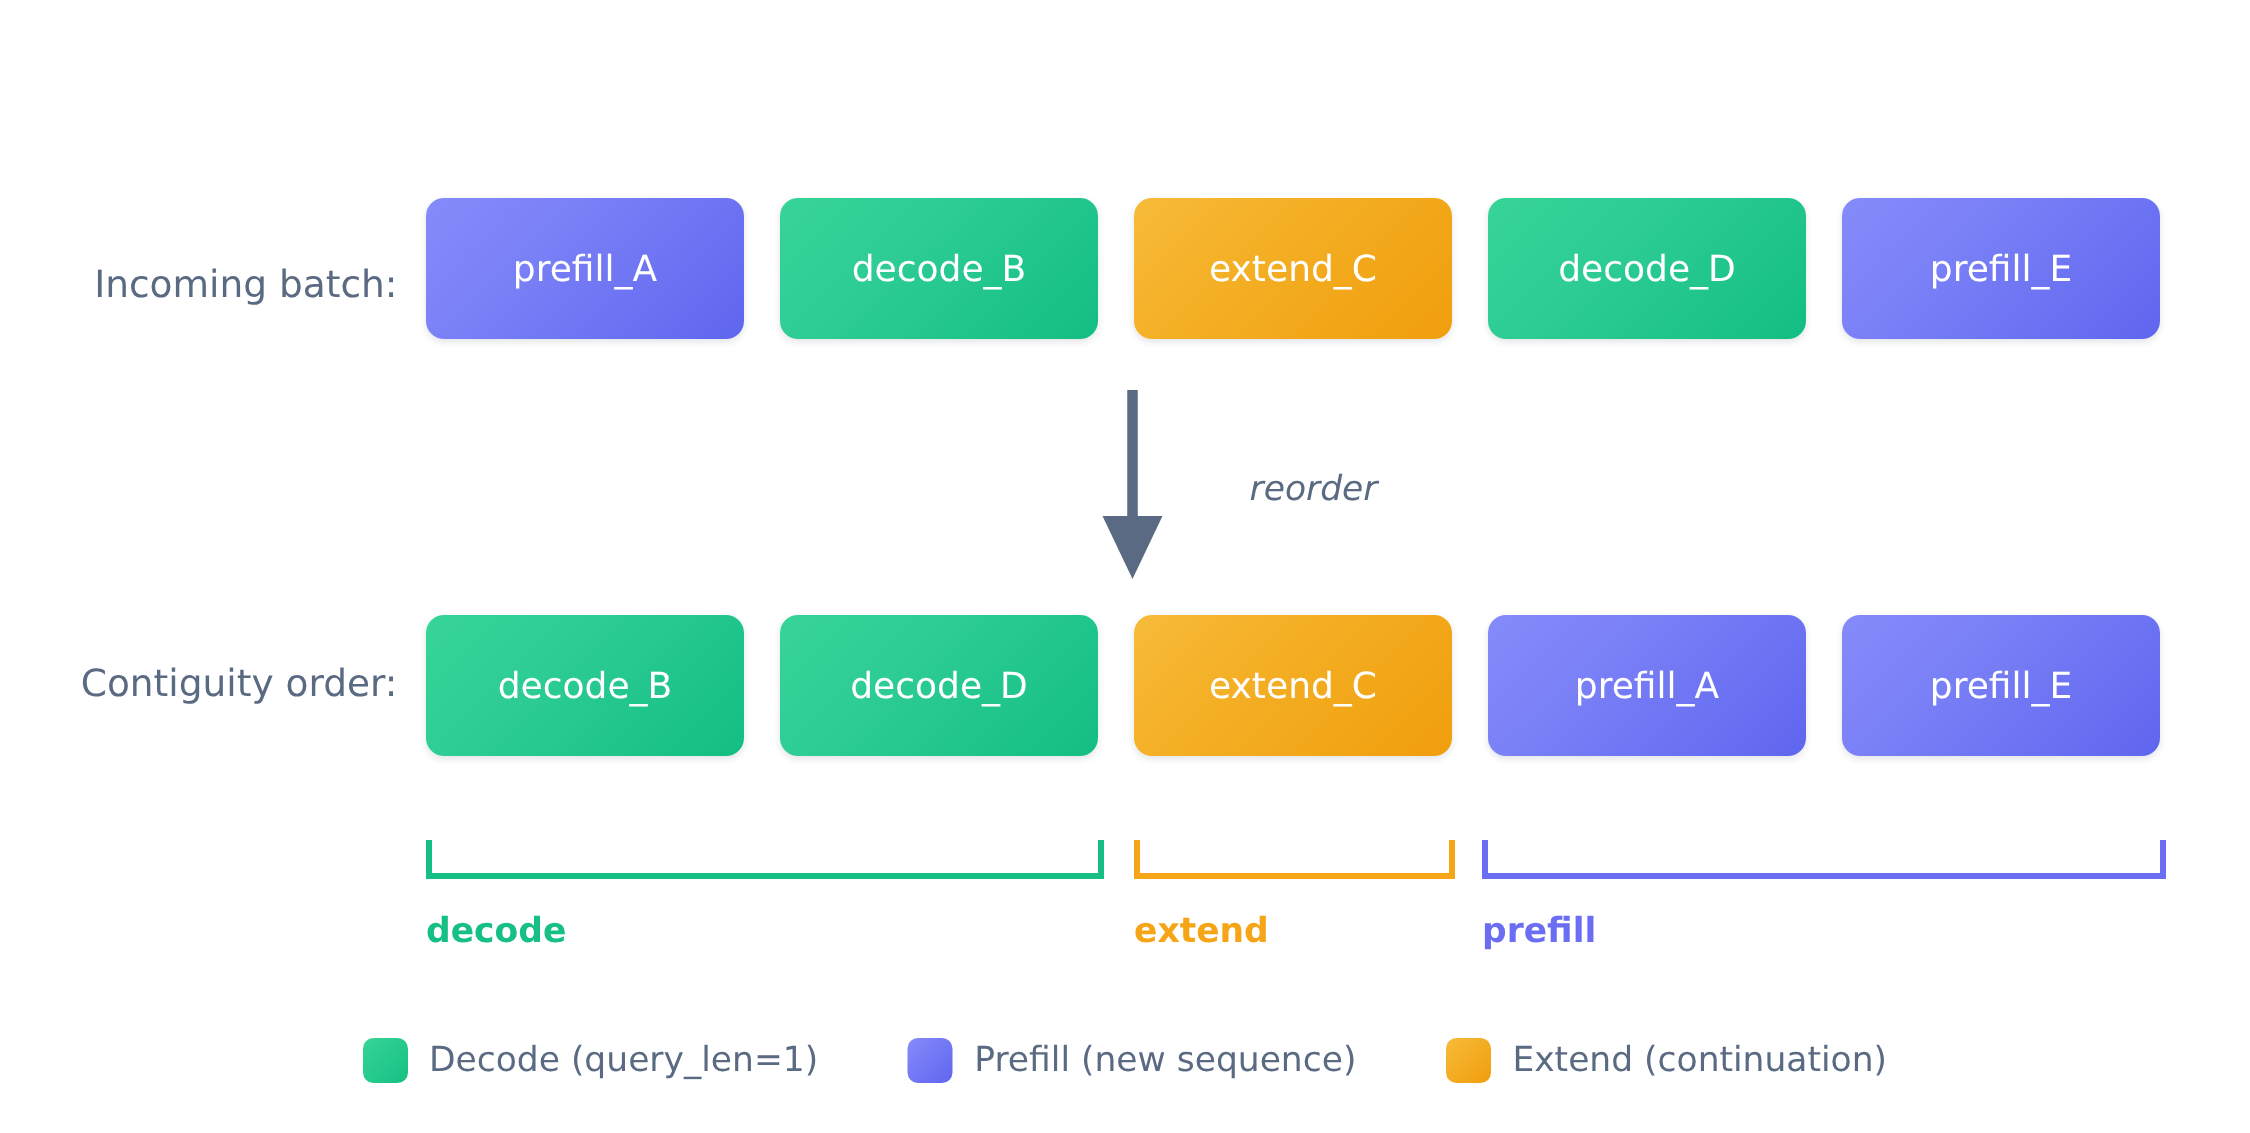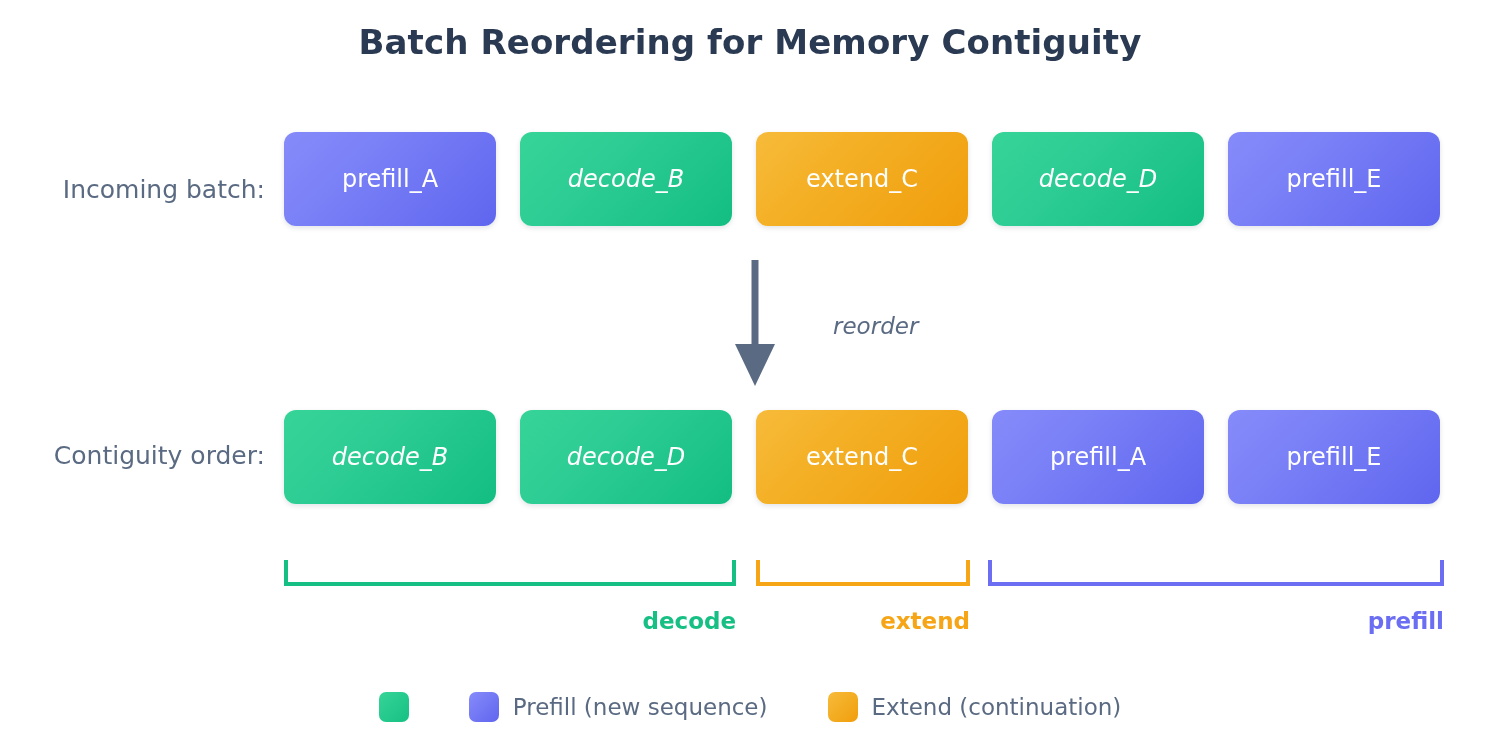--- a/index.html
+++ b/index.html
@@ -65,21 +65,20 @@
     align-items: center;
     justify-content: center;
     color: #ffffff;
     font-size: 24px;
     font-weight: 400;
     box-shadow: 0 2px 5px rgba(40,50,80,0.13);
     box-sizing: border-box;
   }
   .box.decode {
     background: linear-gradient(135deg, #36d497 0%, #2ecd95 35%, #13be82 100%);
-    font-style: italic;
   }
   .box.extend {
     background: linear-gradient(135deg, #f7bb3a 0%, #f4b026 35%, #f09e0c 100%);
   }
   .box.prefill {
     background: linear-gradient(135deg, #868bfa 0%, #7a80f6 35%, #5f66ef 100%);
   }
 
   
   .arrow-wrap {
@@ -116,21 +115,21 @@
 
   #bracket-decode  { left: 284px;  top: 560px; width: 452px; }
   #bracket-extend  { left: 756px;  top: 560px; width: 214px; }
   #bracket-prefill { left: 988px;  top: 560px; width: 456px; }
 
   .group-label {
     position: absolute;
     top: 608px;
     font-size: 23px;
     font-weight: 700;
-    text-align: right;
+    text-align: left;
     white-space: nowrap;
   }
   #group-label-decode  { left: 284px;  width: 452px; color: #16bf83; }
   #group-label-extend  { left: 756px;  width: 214px; color: #f5a516; }
   #group-label-prefill { left: 988px;  width: 456px; color: #6b6ef2; }
 
   
   .legend {
     position: absolute;
     left: 0;
@@ -159,21 +158,20 @@
     font-size: 23px;
     color: #5a6a82;
     white-space: nowrap;
   }
 </style>
 </head>
 <body>
 
 <div class="canvas">
 
-  <div class="title">Batch Reordering for Memory Contiguity</div>
 
   <div class="row-label" id="label-incoming">Incoming batch:</div>
 
   <div class="row" id="row-incoming">
     <div class="box prefill">
       <span>prefill_A</span>
     </div>
     <div class="box decode">
       <span>decode_B</span>
     </div>
@@ -220,20 +218,21 @@
   <div class="bracket extend" id="bracket-extend"></div>
   <div class="bracket prefill" id="bracket-prefill"></div>
 
   <div class="group-label" id="group-label-decode">decode</div>
   <div class="group-label" id="group-label-prefill">prefill</div>
   <div class="group-label" id="group-label-extend">extend</div>
 
   <div class="legend">
     <div class="legend-item">
       <span class="legend-swatch decode"></span>
+      <span class="legend-text">Decode (query_len=1)</span>
     </div>
     <div class="legend-item">
       <span class="legend-swatch prefill"></span>
       <span class="legend-text">Prefill (new sequence)</span>
     </div>
     <div class="legend-item">
       <span class="legend-swatch extend"></span>
       <span class="legend-text">Extend (continuation)</span>
     </div>
   </div>

